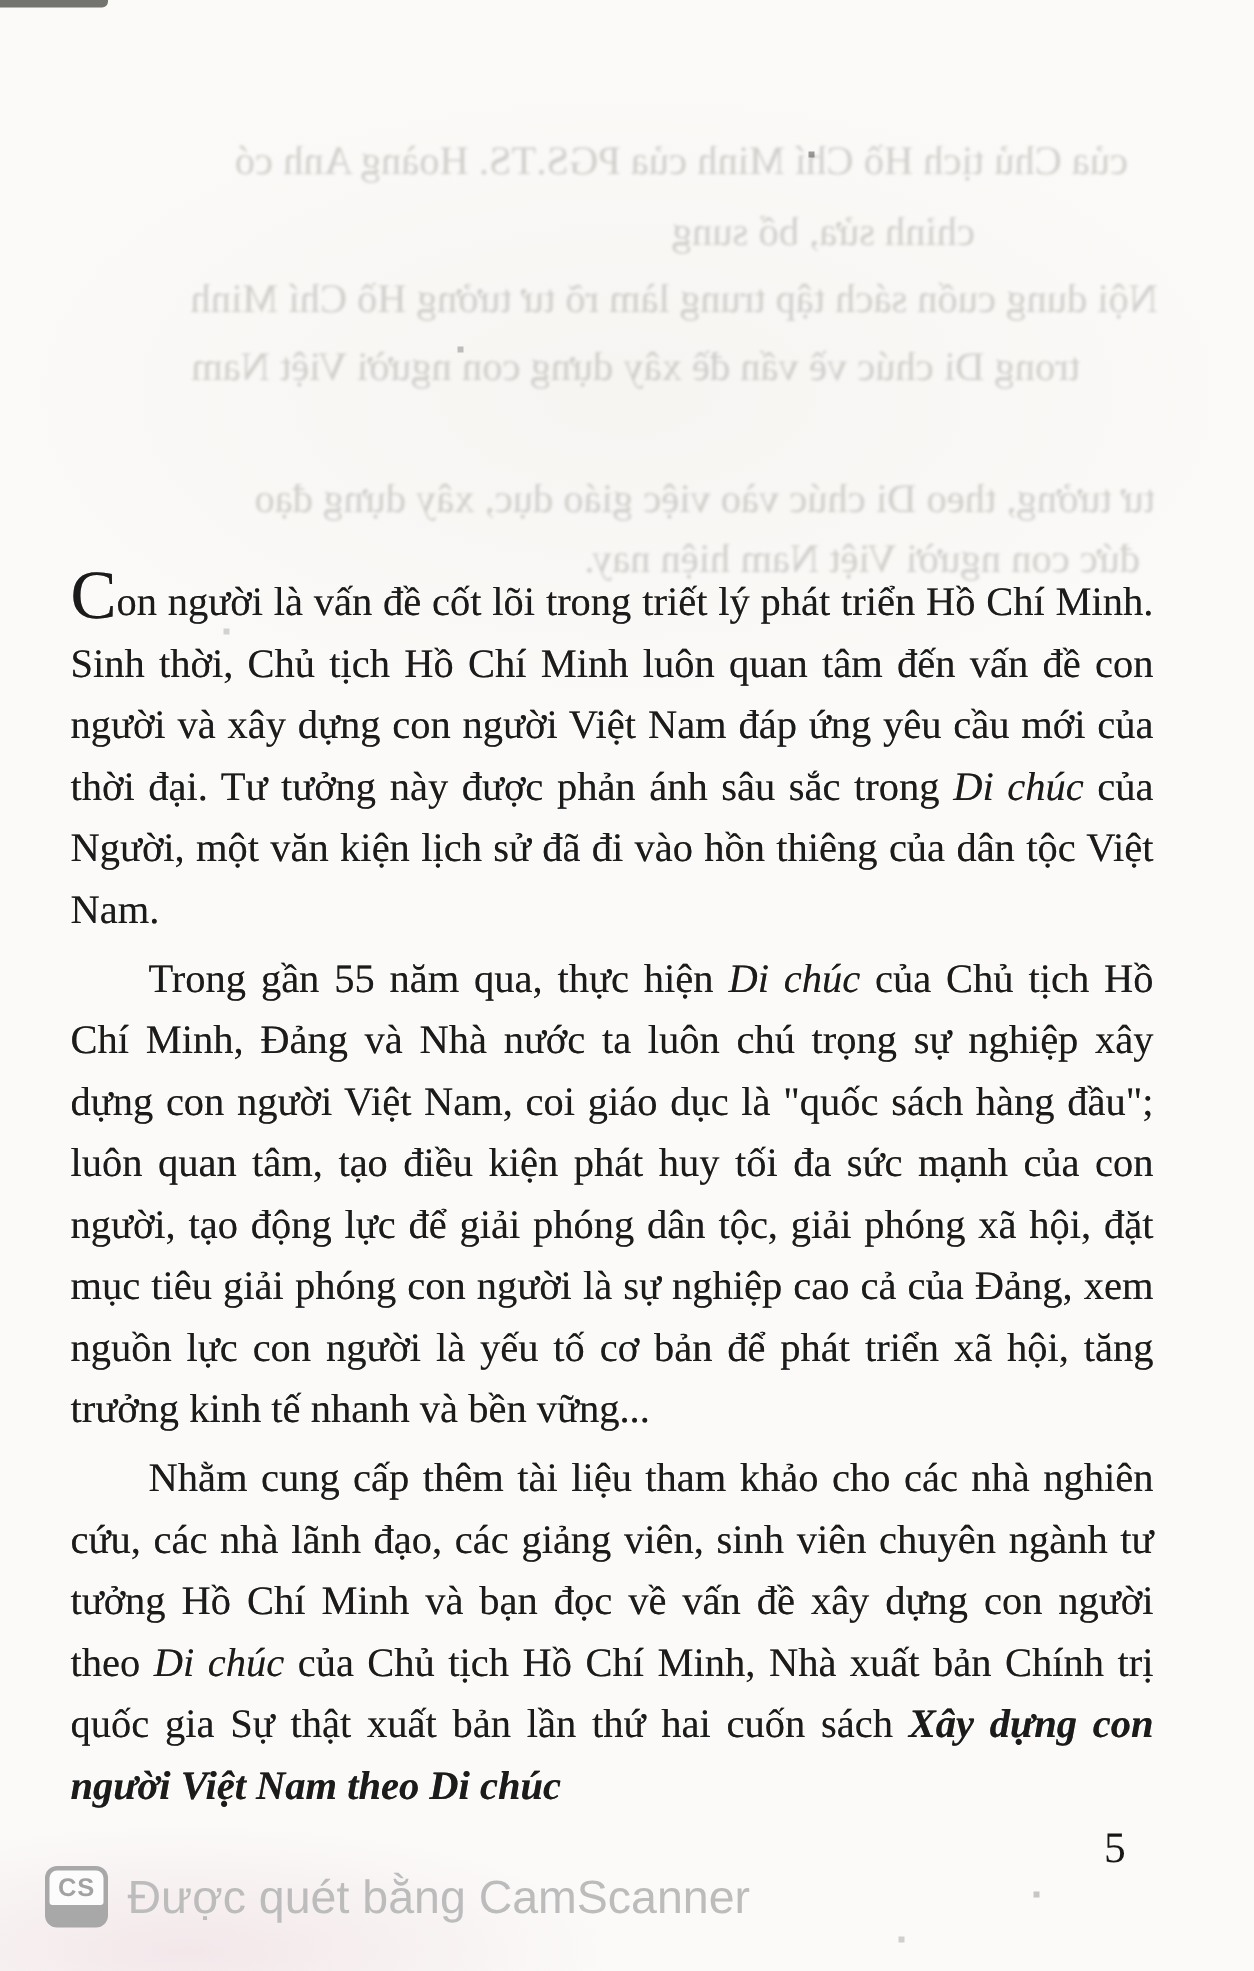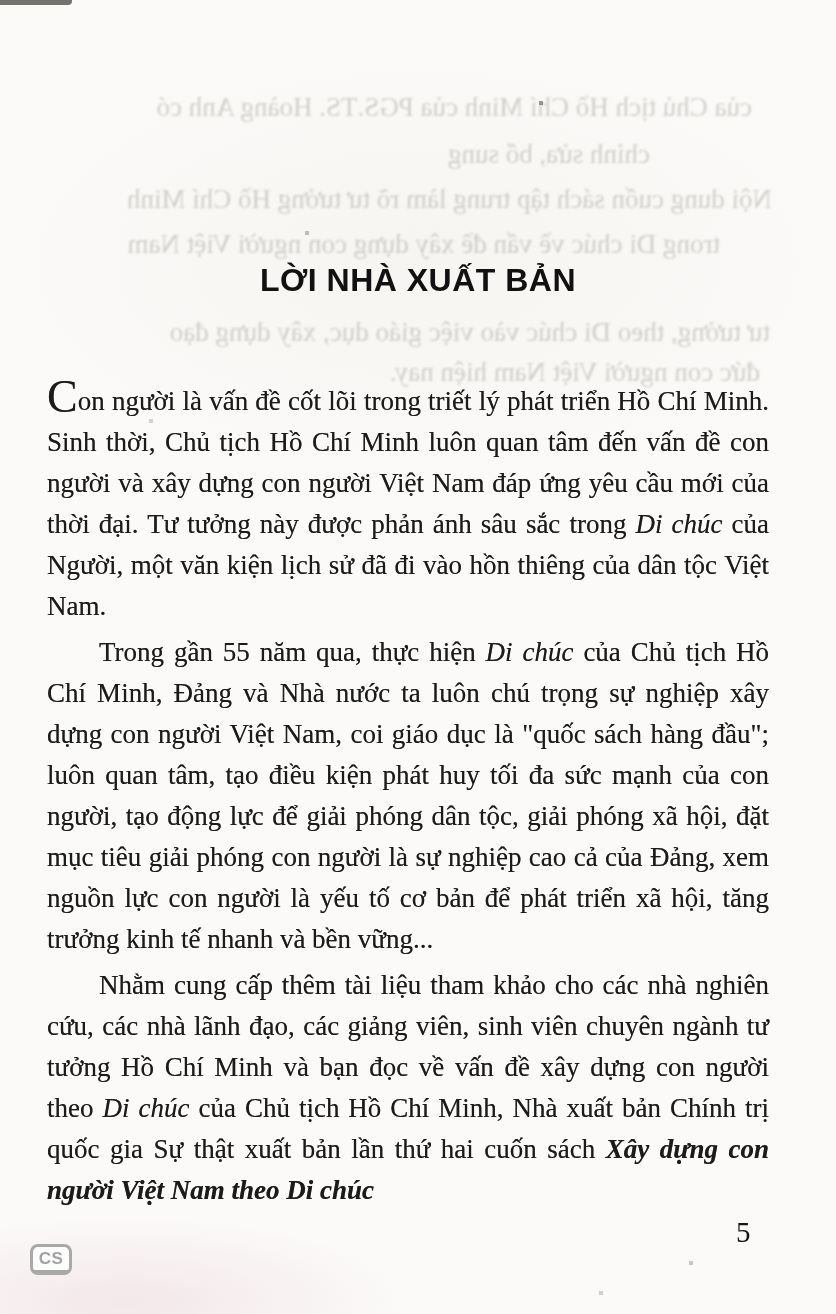--- a/index.html
+++ b/index.html
@@ -110,21 +110,21 @@
     position: absolute;
     top: 1244px;
     left: 30px;
     display: flex;
     align-items: center;
     gap: 13px;
   }
   .cs-logo {
     position: relative;
     width: 42px;
-    height: 31px;
+    height: 41px;
     background: #a8a8a8;
     border-radius: 8px;
     flex: 0 0 auto;
     text-align: right;
   }
   .cs-logo .cs-window {
     position: absolute;
     top: 3px; left: 3px; right: 3px;
     height: 23px;
     background: #fcfcfc;
@@ -155,31 +155,31 @@
     <div class="bleed-line bleed-l2">chỉnh sửa, bổ sung</div>
     <div class="bleed-line bleed-l3">Nội dung cuốn sách tập trung làm rõ tư tưởng Hồ Chí Minh</div>
     <div class="bleed-line bleed-l4">trong Di chúc về vấn đề xây dựng con người Việt Nam</div>
     <div class="bleed-line bleed-l5">tư tưởng, theo Di chúc vào việc giáo dục, xây dựng đạo</div>
     <div class="bleed-line bleed-l6">đức con người Việt Nam hiện nay.</div>
   </div>
 
   <div class="edge-smudge"></div>
   <div class="specks"></div>
 
-  <h1 class="page-title">LỜI NHÀ XUẤT BẢN</h1>
 
   <div class="body-text">
     <p class="para"><span class="initial-cap">C</span><span>on người là vấn đề cốt lõi trong triết lý phát triển Hồ Chí Minh. Sinh thời, Chủ tịch Hồ Chí Minh luôn quan tâm đến vấn đề con người và xây dựng con người Việt Nam đáp ứng yêu cầu mới của thời đại. Tư tưởng này được phản ánh sâu sắc trong </span><em class="italic-term">Di chúc</em><span> của Người, một văn kiện lịch sử đã đi vào hồn thiêng của dân tộc Việt Nam.</span></p>
 
     <p class="para indent"><span>Trong gần 55 năm qua, thực hiện </span><em class="italic-term">Di chúc</em><span> của Chủ tịch Hồ Chí Minh, Đảng và Nhà nước ta luôn chú trọng sự nghiệp xây dựng con người Việt Nam, coi giáo dục là "quốc sách hàng đầu"; luôn quan tâm, tạo điều kiện phát huy tối đa sức mạnh của con người, tạo động lực để giải phóng dân tộc, giải phóng xã hội, đặt mục tiêu giải phóng con người là sự nghiệp cao cả của Đảng, xem nguồn lực con người là yếu tố cơ bản để phát triển xã hội, tăng trưởng kinh tế nhanh và bền vững...</span></p>
 
     <p class="para indent"><span>Nhằm cung cấp thêm tài liệu tham khảo cho các nhà nghiên cứu, các nhà lãnh đạo, các giảng viên, sinh viên chuyên ngành tư tưởng Hồ Chí Minh và bạn đọc về vấn đề xây dựng con người theo </span><em class="italic-term">Di chúc</em><span> của Chủ tịch Hồ Chí Minh, Nhà xuất bản Chính trị quốc gia Sự thật xuất bản lần thứ hai cuốn sách </span><em class="book-title">Xây dựng con người Việt Nam theo Di chúc</em></p>
   </div>
 
   <div class="page-number">5</div>
 
   <div class="watermark">
     <div class="cs-logo">
       <div class="cs-window">CS</div>
     </div>
+    <div class="watermark-label">Được quét bằng CamScanner</div>
   </div>
 
 </div>
 
 </body></html>

